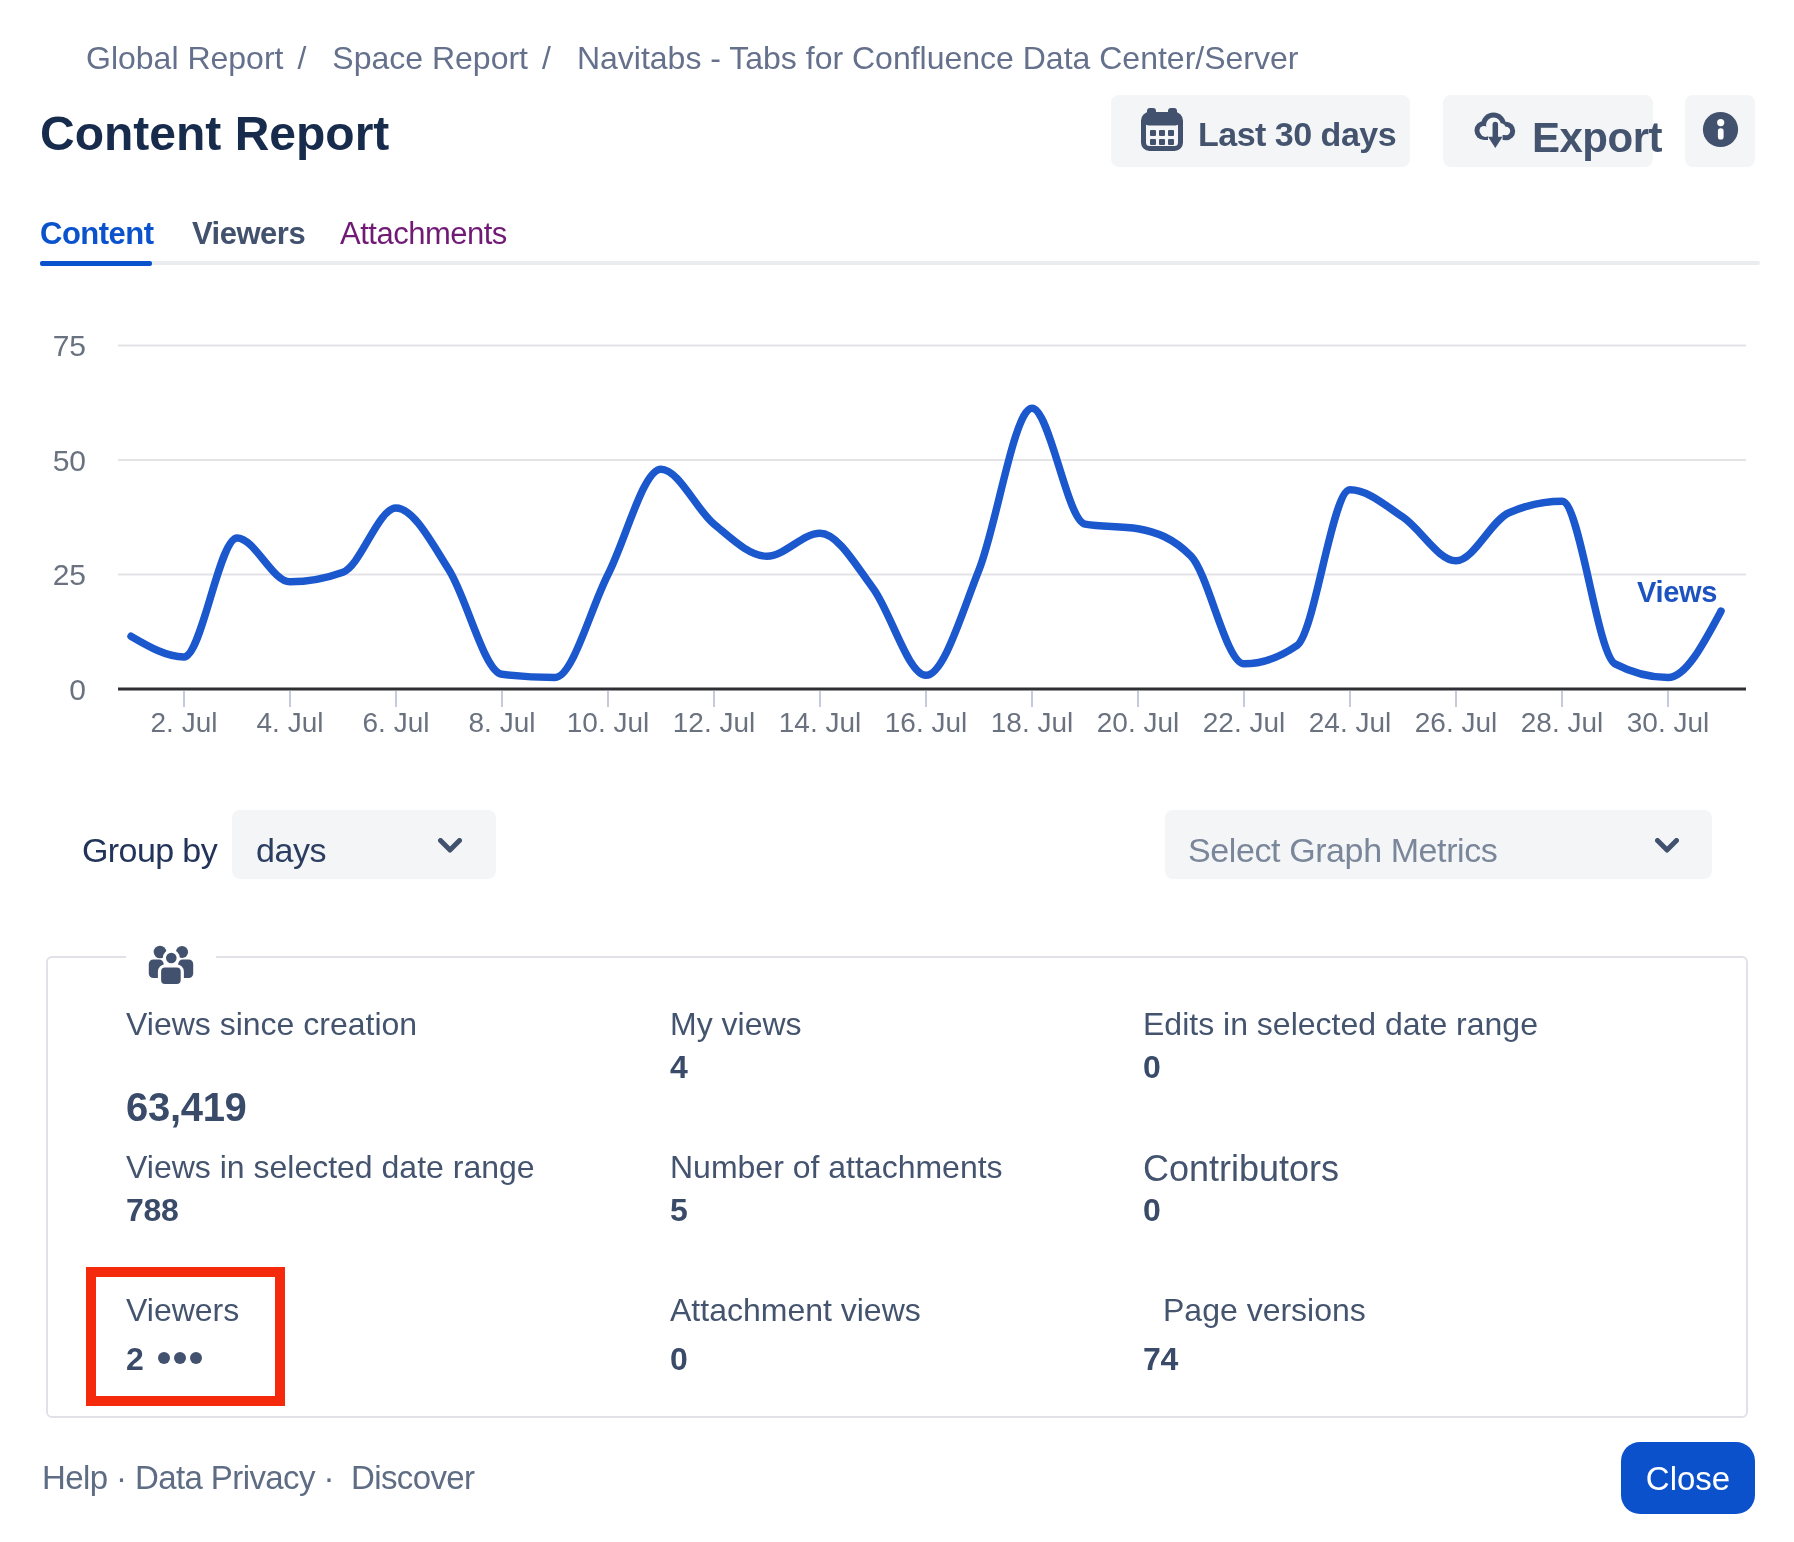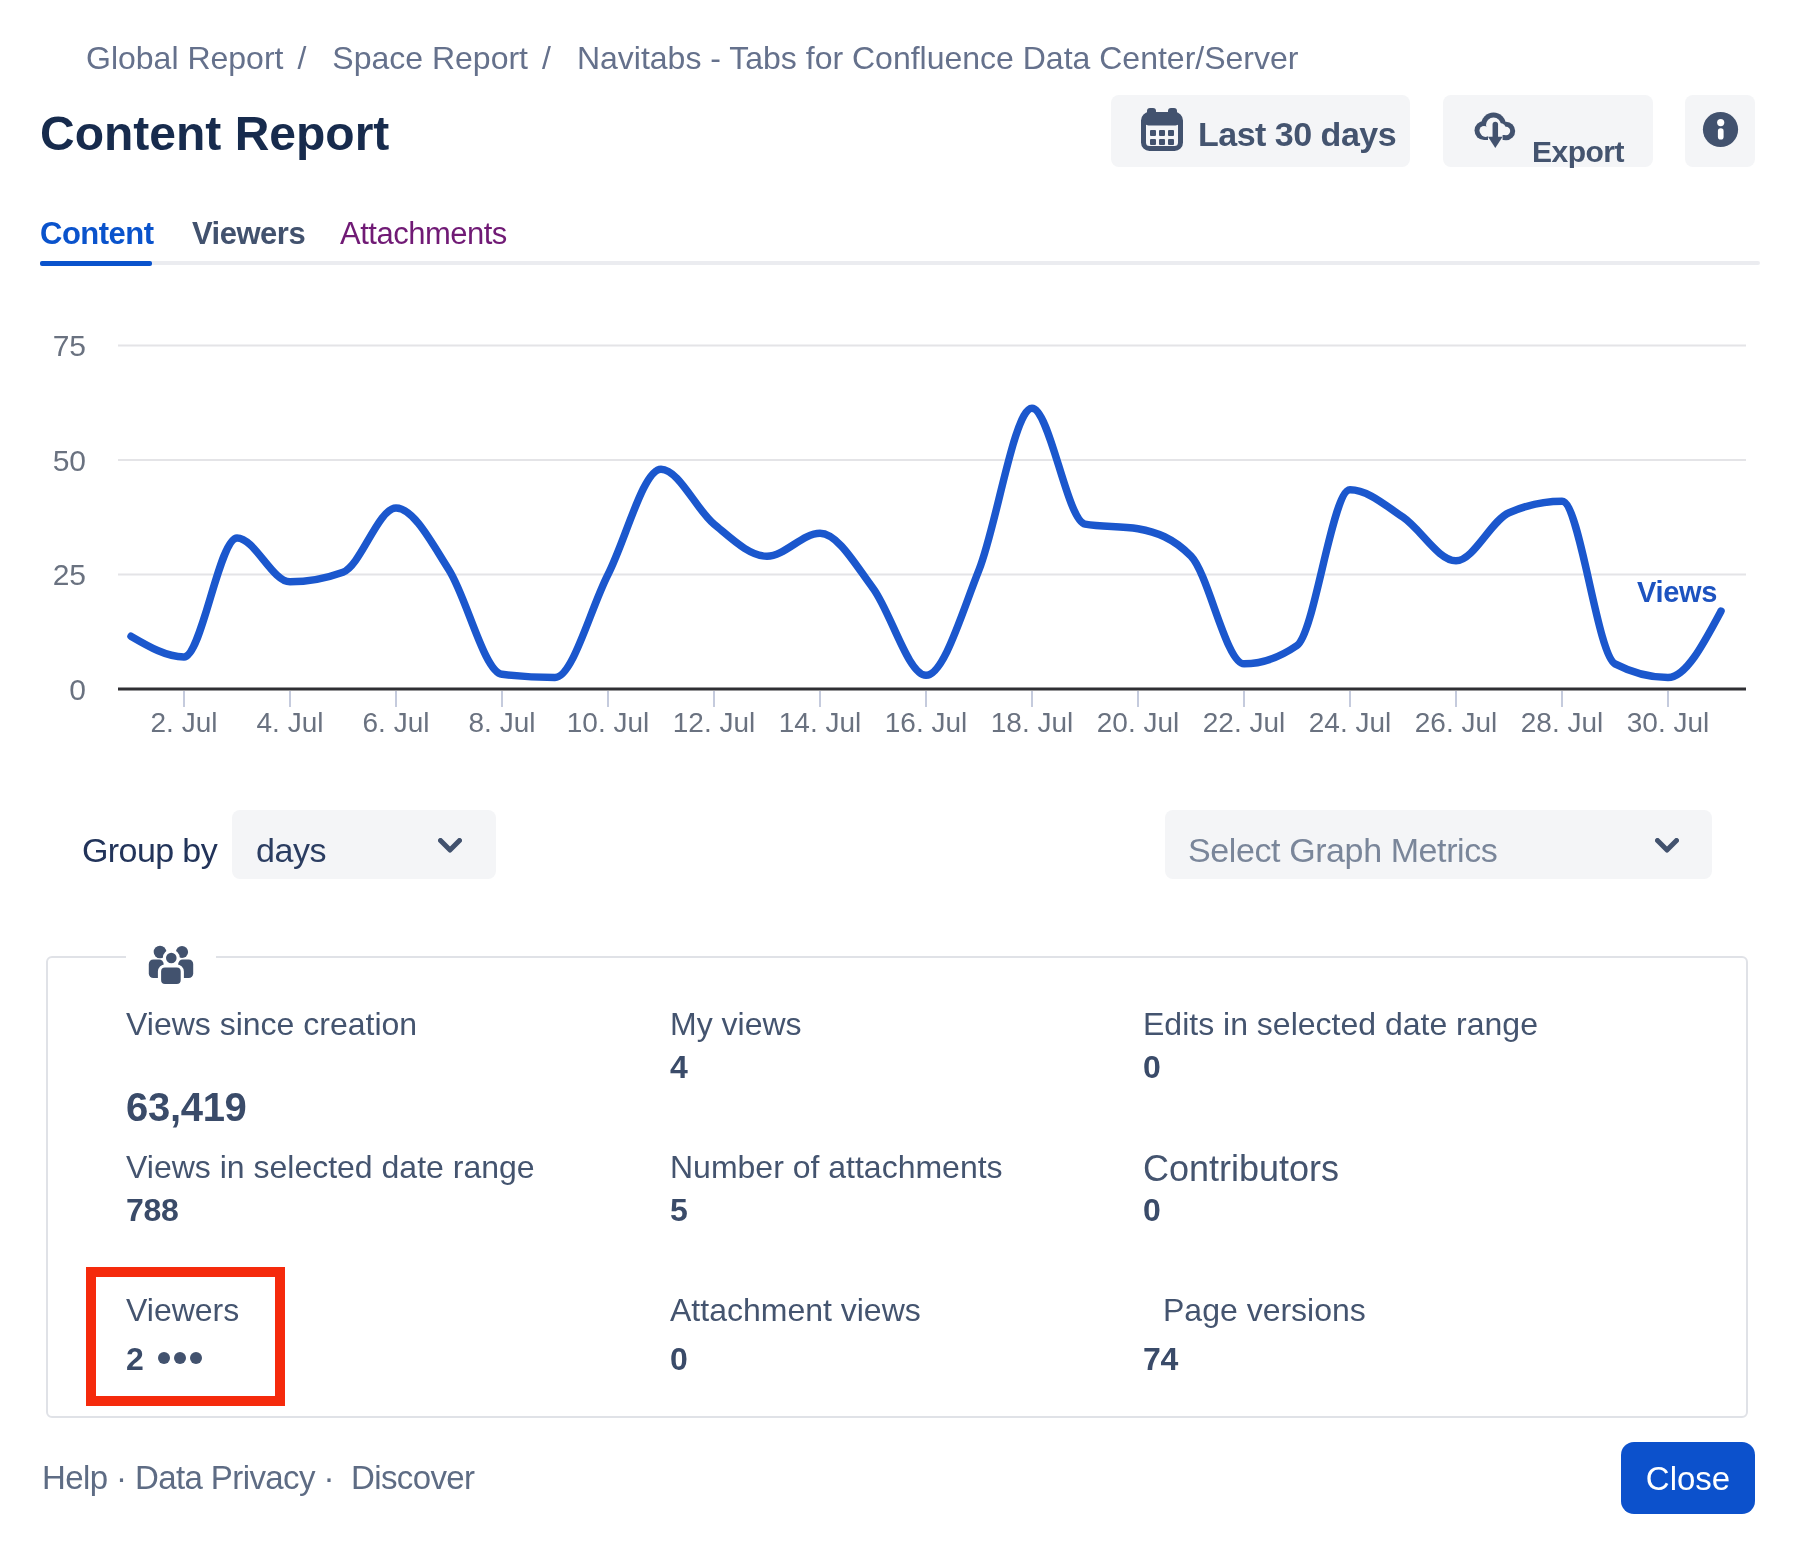--- a/index.html
+++ b/index.html
@@ -40,21 +40,21 @@
       <circle cx="21.5" cy="16" r="7.5"></circle>
       <circle cx="34" cy="22" r="4.2"></circle>
 <circle cx="28" cy="20" r="6"></circle>
 <rect x="10.5" y="19" width="24" height="7"></rect>
       <circle cx="13.5" cy="23" r="5"></circle>
 <rect x="16" y="25.5" width="14.6" height="6.8"></rect>
 </g>
 <line x1="23.3" y1="15.5" x2="23.3" y2="29" stroke="#42526E" stroke-width="5.5" stroke-linecap="round"></line>
 <path d="M16 27.8 L23.3 39 L30.6 27.8 Z" fill="#42526E"></path>
 </svg>
-<div class="abs" style="left:1532px;top:117px;font-size:30px;letter-spacing:-0.5px;font-weight:700;color:#44546F;margin-top:20px;">Export</div>
+<div class="abs" style="left:1532px;top:117px;font-size:42px;letter-spacing:-0.5px;font-weight:700;color:#44546F;">Export</div>
 <div class="abs" style="left:1685px;top:95px;width:70px;height:72px;background:#F4F5F7;border-radius:8px;"></div>
 <svg class="abs" style="left:1702px;top:111px" width="37" height="37" viewBox="0 0 37 37">
 <circle cx="18.5" cy="18.5" r="17.6" fill="#42526E"></circle>
 <circle cx="18.7" cy="11.6" r="3.6" fill="#fff"></circle>
 <rect x="15.9" y="17.2" width="5.7" height="11.4" rx="2.85" fill="#fff"></rect>
 </svg>
 
 <div class="abs" style="left:40px;top:218px;font-size:31px;letter-spacing:-0.5px;font-weight:700;color:#0A53CC;">Content</div>
 <div class="abs" style="left:192px;top:218px;font-size:31px;letter-spacing:-0.5px;font-weight:700;color:#42526E;">Viewers</div>
 <div class="abs" style="left:340px;top:218px;font-size:31px;letter-spacing:-0.5px;font-weight:400;color:#701a75;">Attachments</div>
@@ -154,13 +154,13 @@
 <div class="abs" style="left:670px;top:1343px;font-size:32px;letter-spacing:-0.3px;font-weight:700;color:#3A4B69;">0</div>
 <div class="abs" style="left:1143px;top:1294px;font-size:32px;color:#44546F;margin-left:20px;">Page versions</div>
 <div class="abs" style="left:1143px;top:1343px;font-size:32px;letter-spacing:-0.3px;font-weight:700;color:#3A4B69;">74</div>
 
 <div class="abs" style="left:158px;top:1352px;width:12px;height:12px;border-radius:50%;background:#42526E;"></div>
 <div class="abs" style="left:174px;top:1352px;width:12px;height:12px;border-radius:50%;background:#42526E;"></div>
 <div class="abs" style="left:190px;top:1352px;width:12px;height:12px;border-radius:50%;background:#42526E;"></div>
 <div class="abs" style="left:86px;top:1267px;width:199px;height:139px;border:10px solid #F52A0C;"></div>
 
 <div class="abs" style="left:42px;top:1460.5px;font-size:33px;letter-spacing:-0.6px;color:#5E6C84;">Help · Data Privacy ·&nbsp; Discover</div>
-<div class="abs" style="left:1621px;top:1442px;width:134px;height:72px;background:#0C51CC;border-radius:13px;color:#fff;font-size:33px;font-weight:500;display:flex;align-items:center;justify-content:center;">Close</div>
+<div class="abs" style="left:1621px;top:1442px;width:134px;height:72px;background:#0C51CC;border-radius:19px;color:#fff;font-size:33px;font-weight:500;display:flex;align-items:center;justify-content:center;">Close</div>
 
 </body></html>

